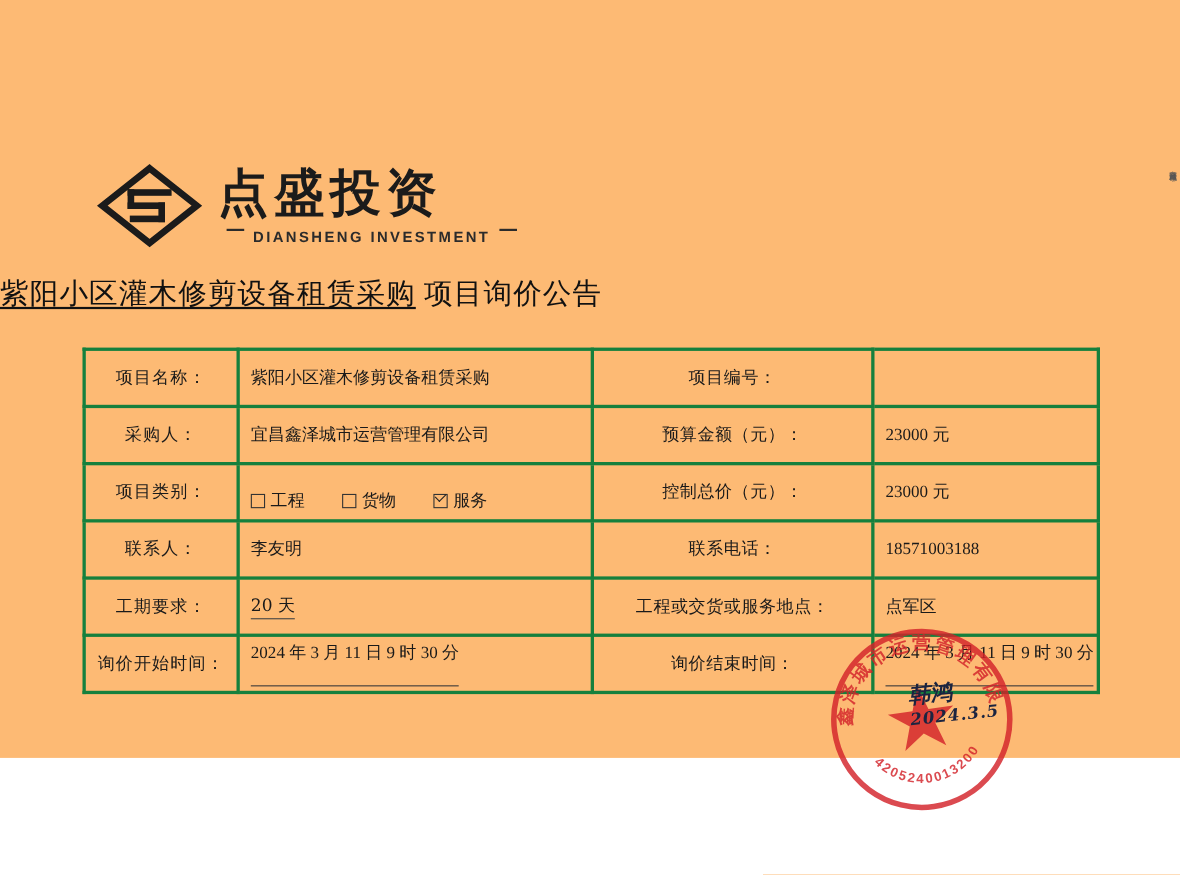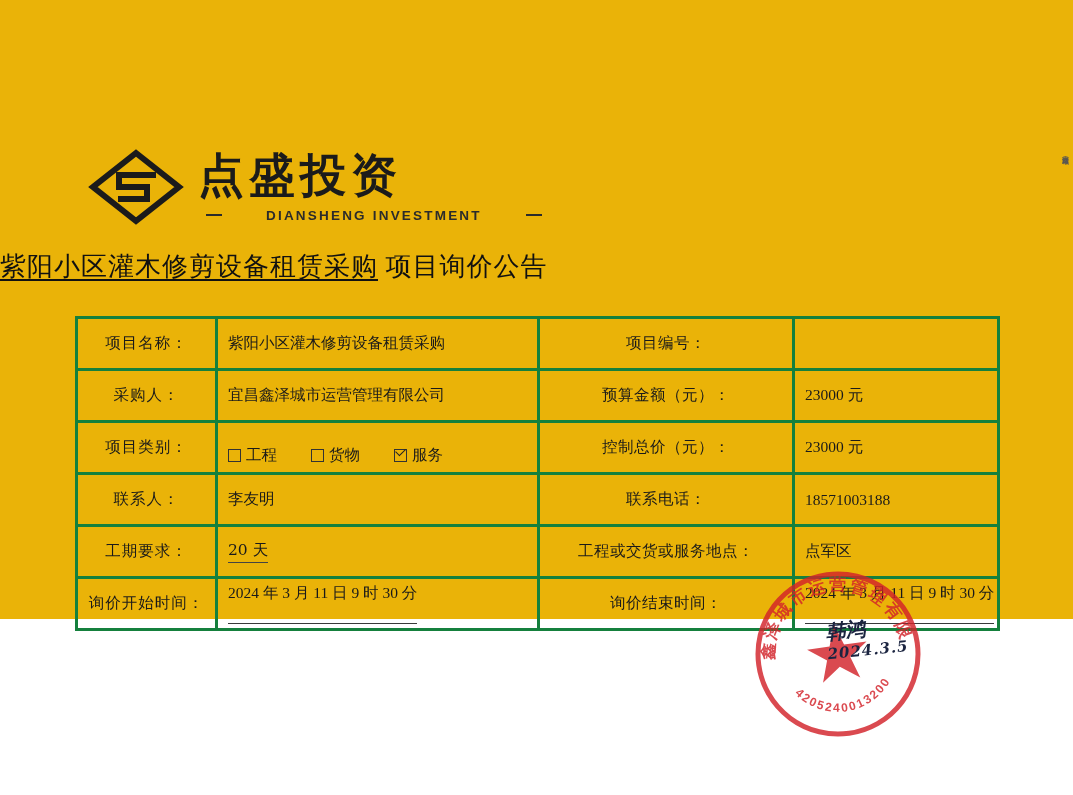--- a/index.html
+++ b/index.html
@@ -11,22 +11,22 @@
     height: 795px;
     background: #ffffff;
     font-family: "Liberation Serif", "DejaVu Serif", serif;
     color: #1a1a1a;
     position: relative;
     overflow: hidden;
   }
   .page {
     position: relative;
     width: 1073px;
-    height: 619px;
-    background: #eab308;
+    height: 689px;
+    background: #fdba74;
   }
 
   
   .logo-block {
     position: absolute;
     left: 88px;
     top: 148px;
     display: flex;
     align-items: center;
   }
@@ -45,23 +45,22 @@
   .logo-cn {
     font-family: "Liberation Sans", sans-serif;
     font-weight: bold;
     font-size: 46px;
     letter-spacing: 5px;
     color: #1b1b1b;
     line-height: 1.05;
   }
   .logo-en-row {
     display: flex;
-    align-items: center;
+    align-items: flex-start;
     margin-top: 8px;
-    gap: 36px;
   }
   .logo-dash {
     width: 16px;
     height: 2px;
     background: #2b2b2b;
     margin: 0 8px;
   }
   .logo-en {
     font-family: "Liberation Sans", sans-serif;
     font-size: 13.5px;

